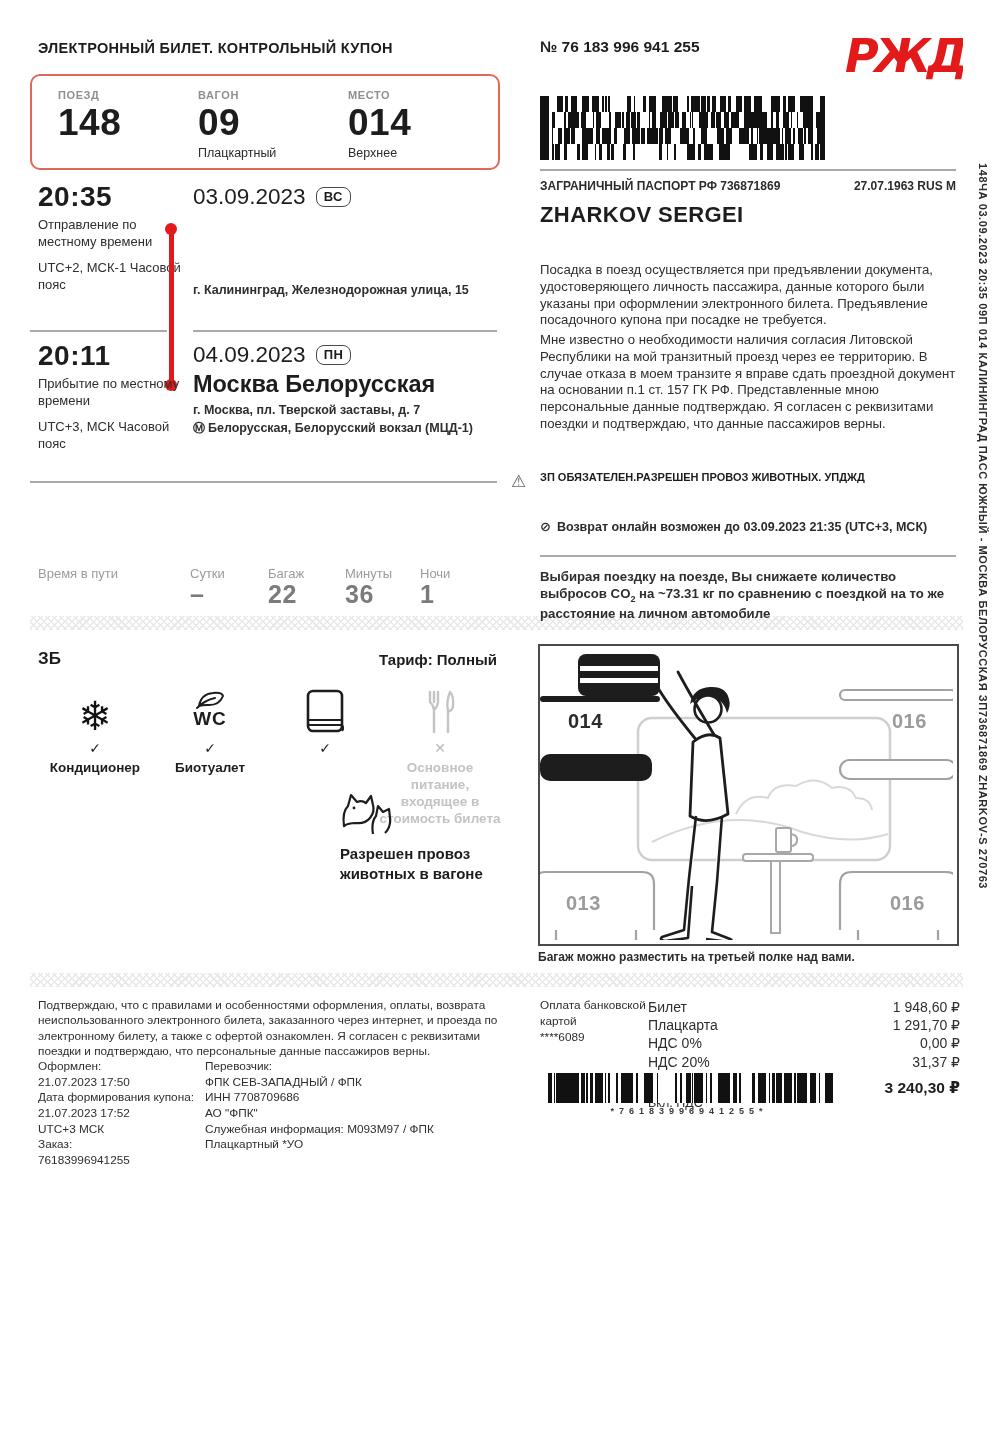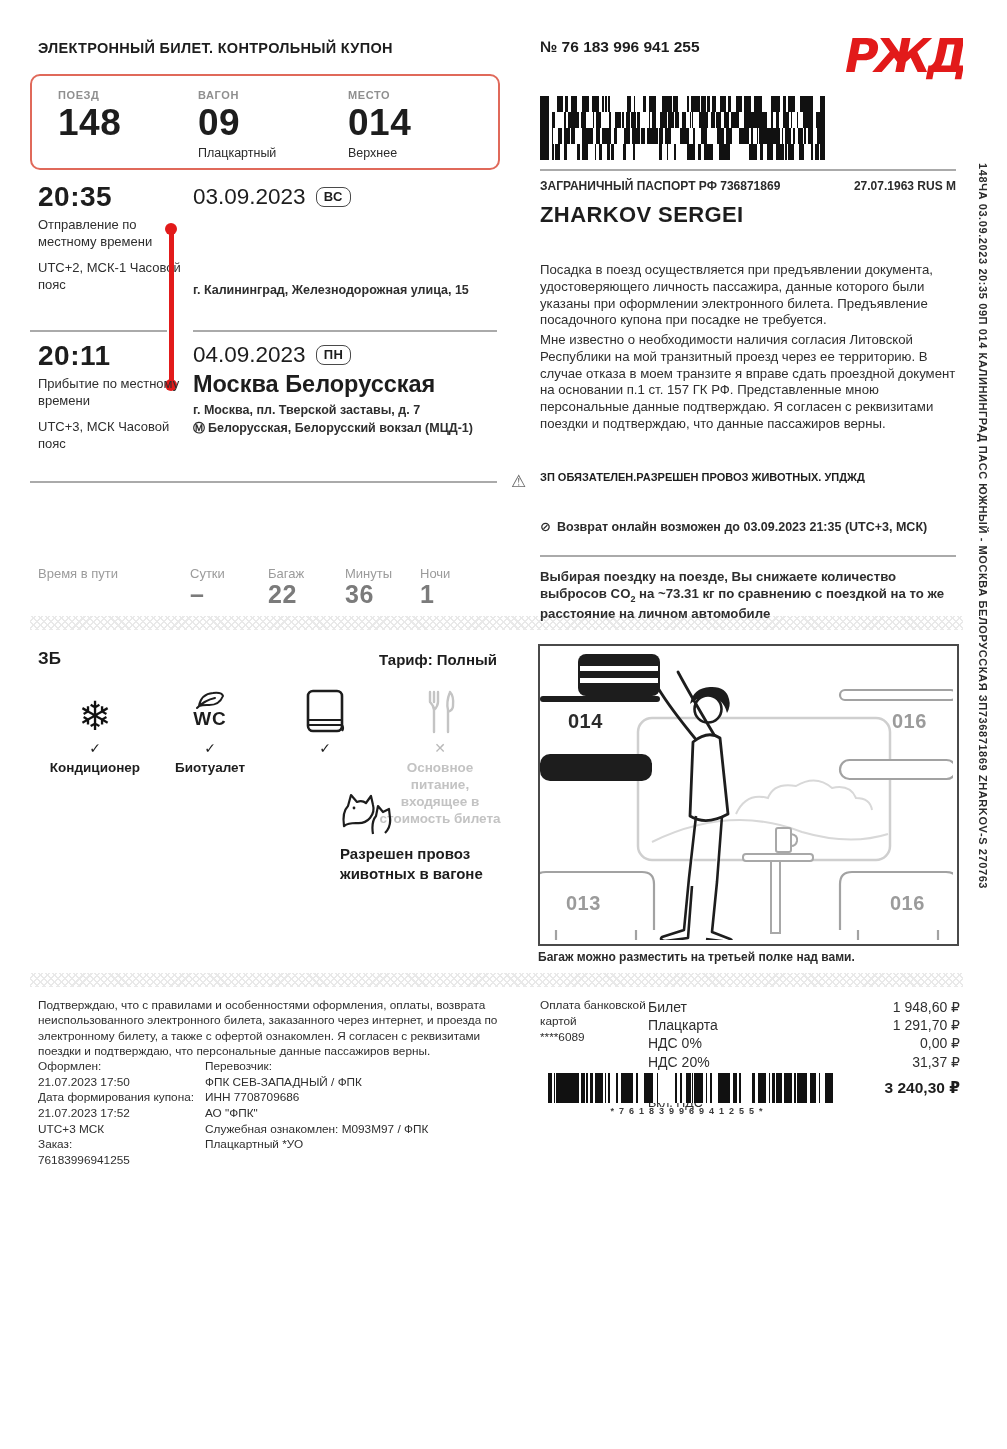--- a/index.html
+++ b/index.html
@@ -852,21 +852,21 @@
     <div>21.07.2023 17:52</div>
     <div>UTC+3 МСК</div>
     <div>Заказ:</div>
     <div>76183996941255</div>
   </div>
   <div class="abs b-col carrier-col">
     <div>Перевозчик:</div>
     <div>ФПК СЕВ-ЗАПАДНЫЙ / ФПК</div>
     <div>ИНН 7708709686</div>
     <div>АО "ФПК"</div>
-    <div>Служебная ознакомлен: М093М97 / ФПК</div>
+    <div>Служебная информация: М093М97 / ФПК</div>
     <div>Плацкартный *УО</div>
   </div>
 
   <div class="abs pay-method">
     <div>Оплата банковской картой</div>
     <div>****6089</div>
   </div>
   <div class="abs pay-table">
     <div class="pay-row">
         <span>Билет</span>

